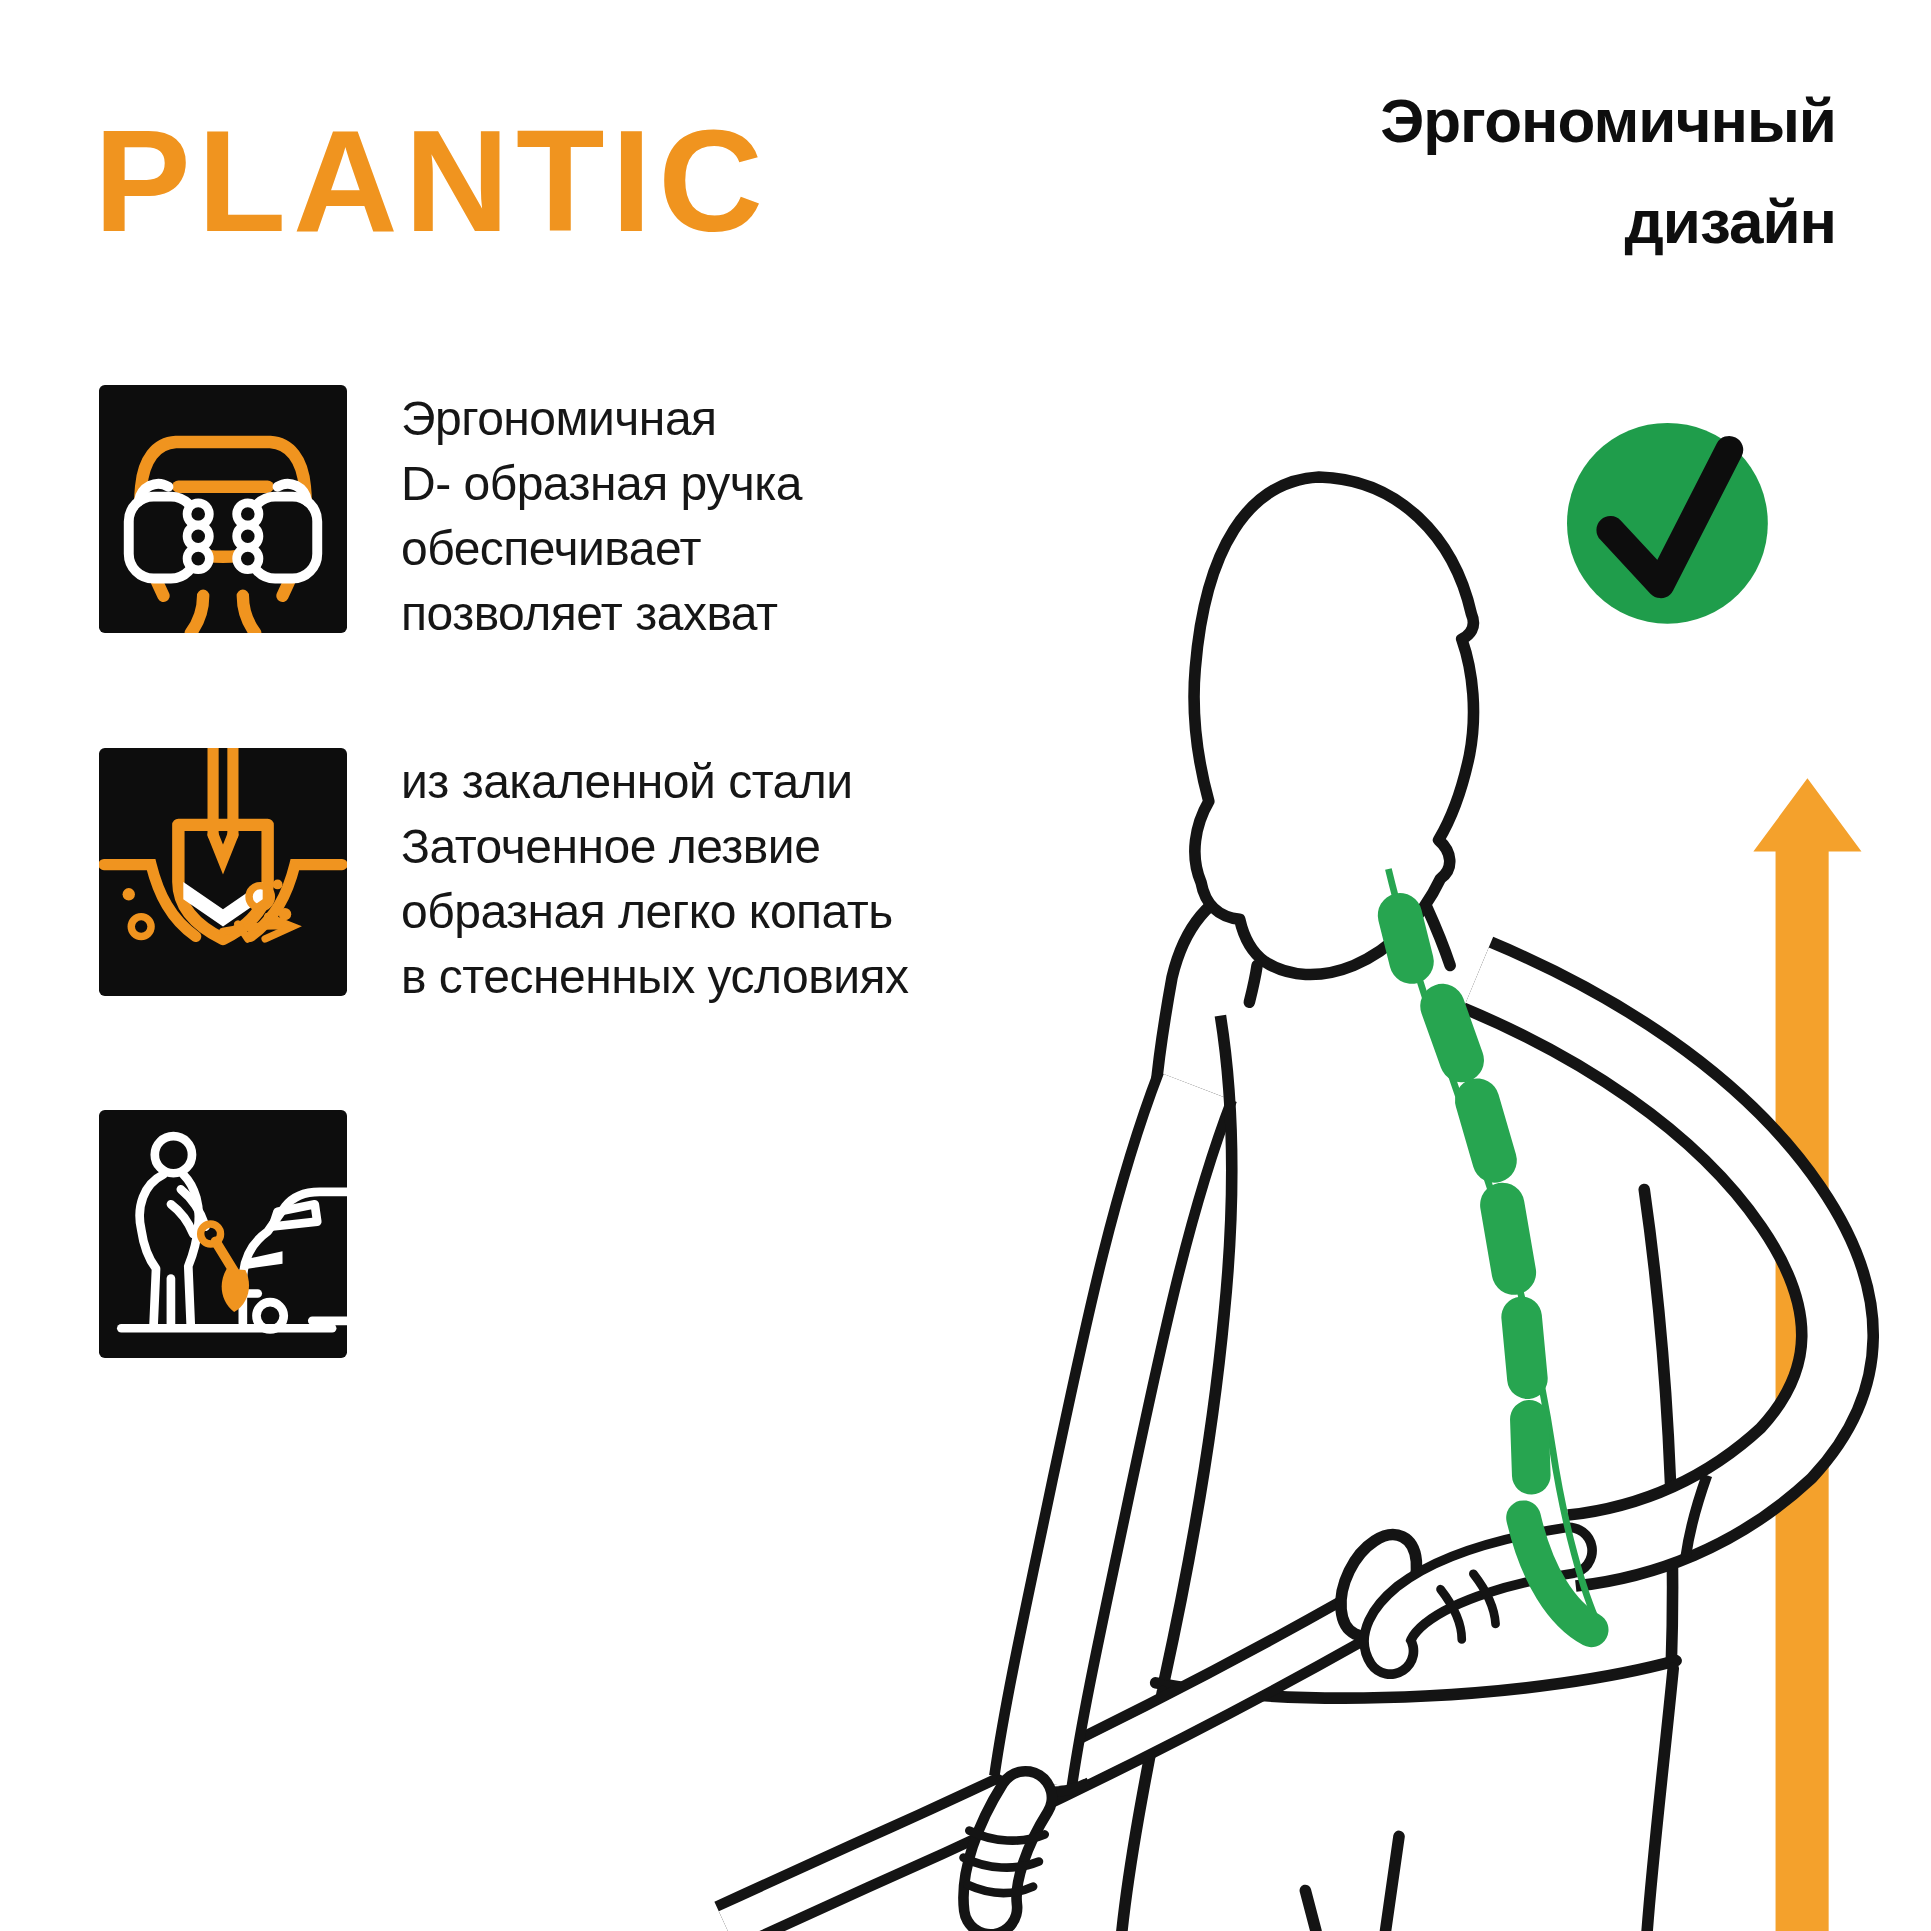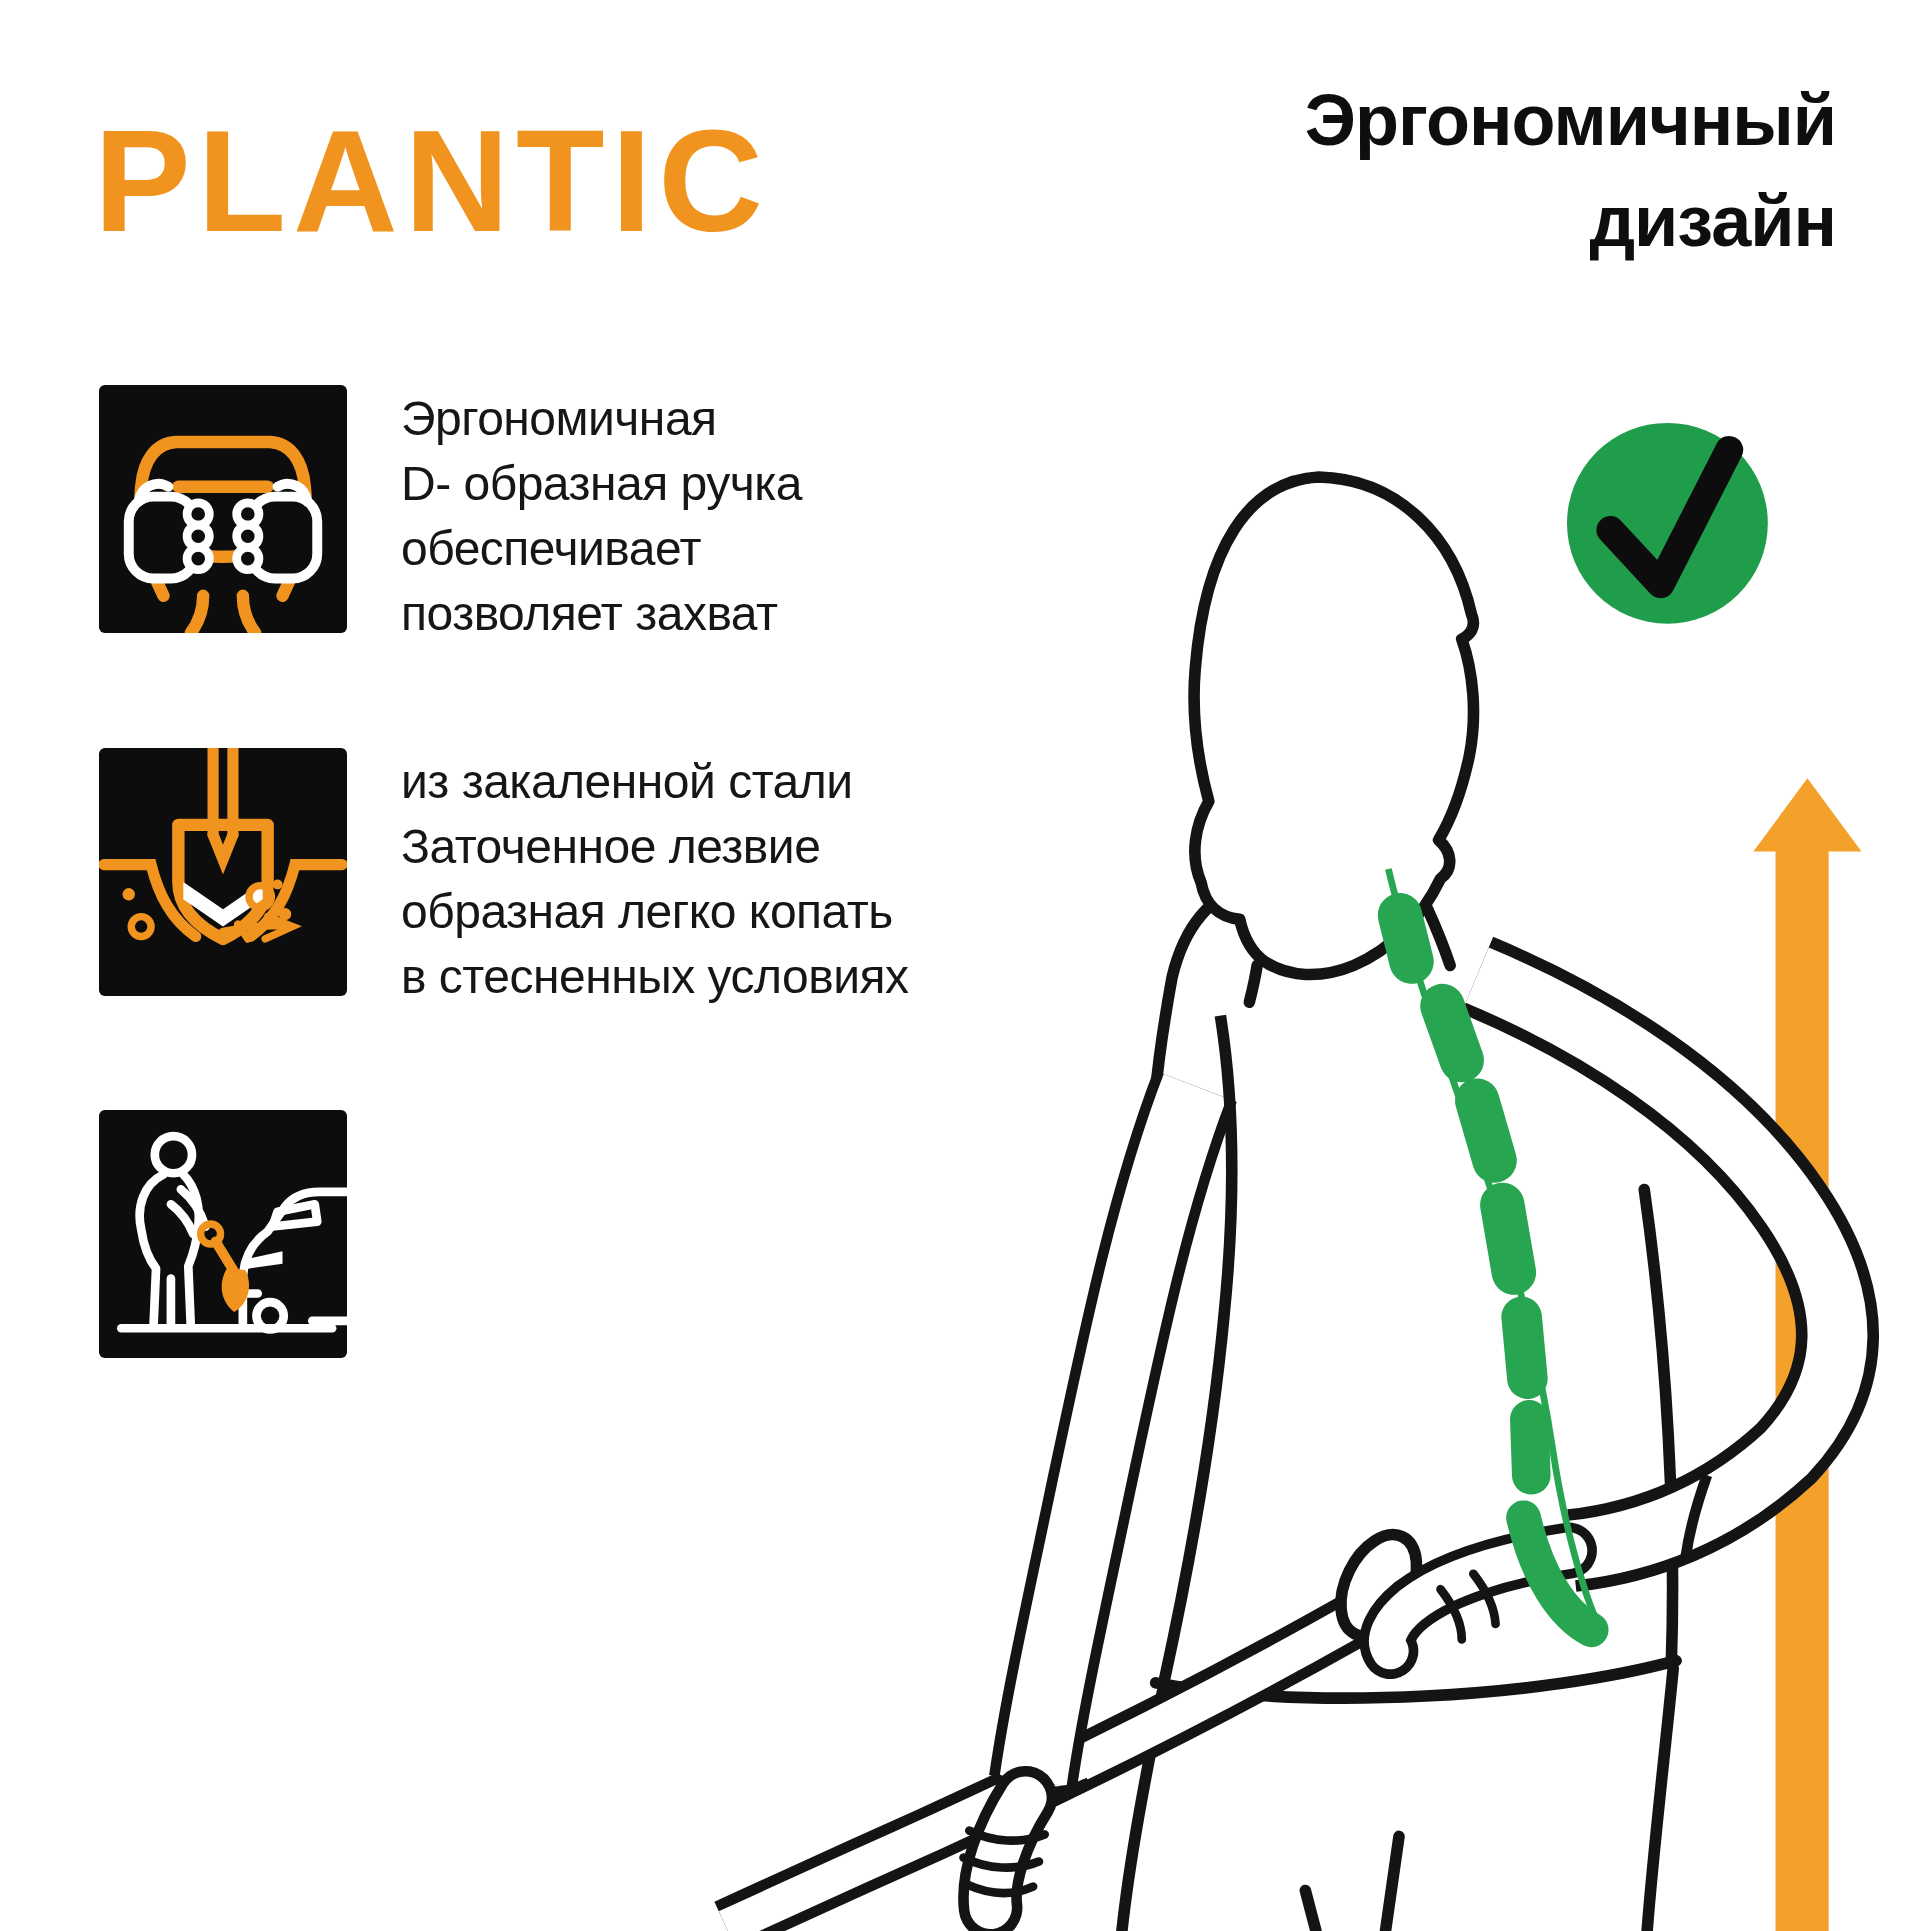--- a/index.html
+++ b/index.html
@@ -7,21 +7,21 @@
     position:relative;width:1931px;height:1931px;background:#ffffff;overflow:hidden;
     font-family:"Liberation Sans",sans-serif;
   }
   .logo{
     position:absolute;left:94px;top:54px;
     font-size:145px;font-weight:bold;letter-spacing:6.8px;
     color:#F0941F;white-space:nowrap;margin-top:44px;
   }
   .title{
     position:absolute;right:95px;top:70px;text-align:right;
-    font-size:72px;line-height:101px;font-weight:bold;letter-spacing:-1px;
+    font-size:62px;line-height:101px;font-weight:bold;letter-spacing:-1px;
     color:#0e0e0e;white-space:nowrap;
   }
   .icon-box{
     position:absolute;left:99px;width:248px;height:248px;
     background:#0D0D0D;border-radius:5.8px;
   }
   .icon-box svg{position:absolute;inset:0;width:100%;height:100%;}
   #icon-1{top:385px;} #icon-2{top:748px;} #icon-3{top:1110px;}
   .feature-text{
     position:absolute;left:401px;width:734px;

